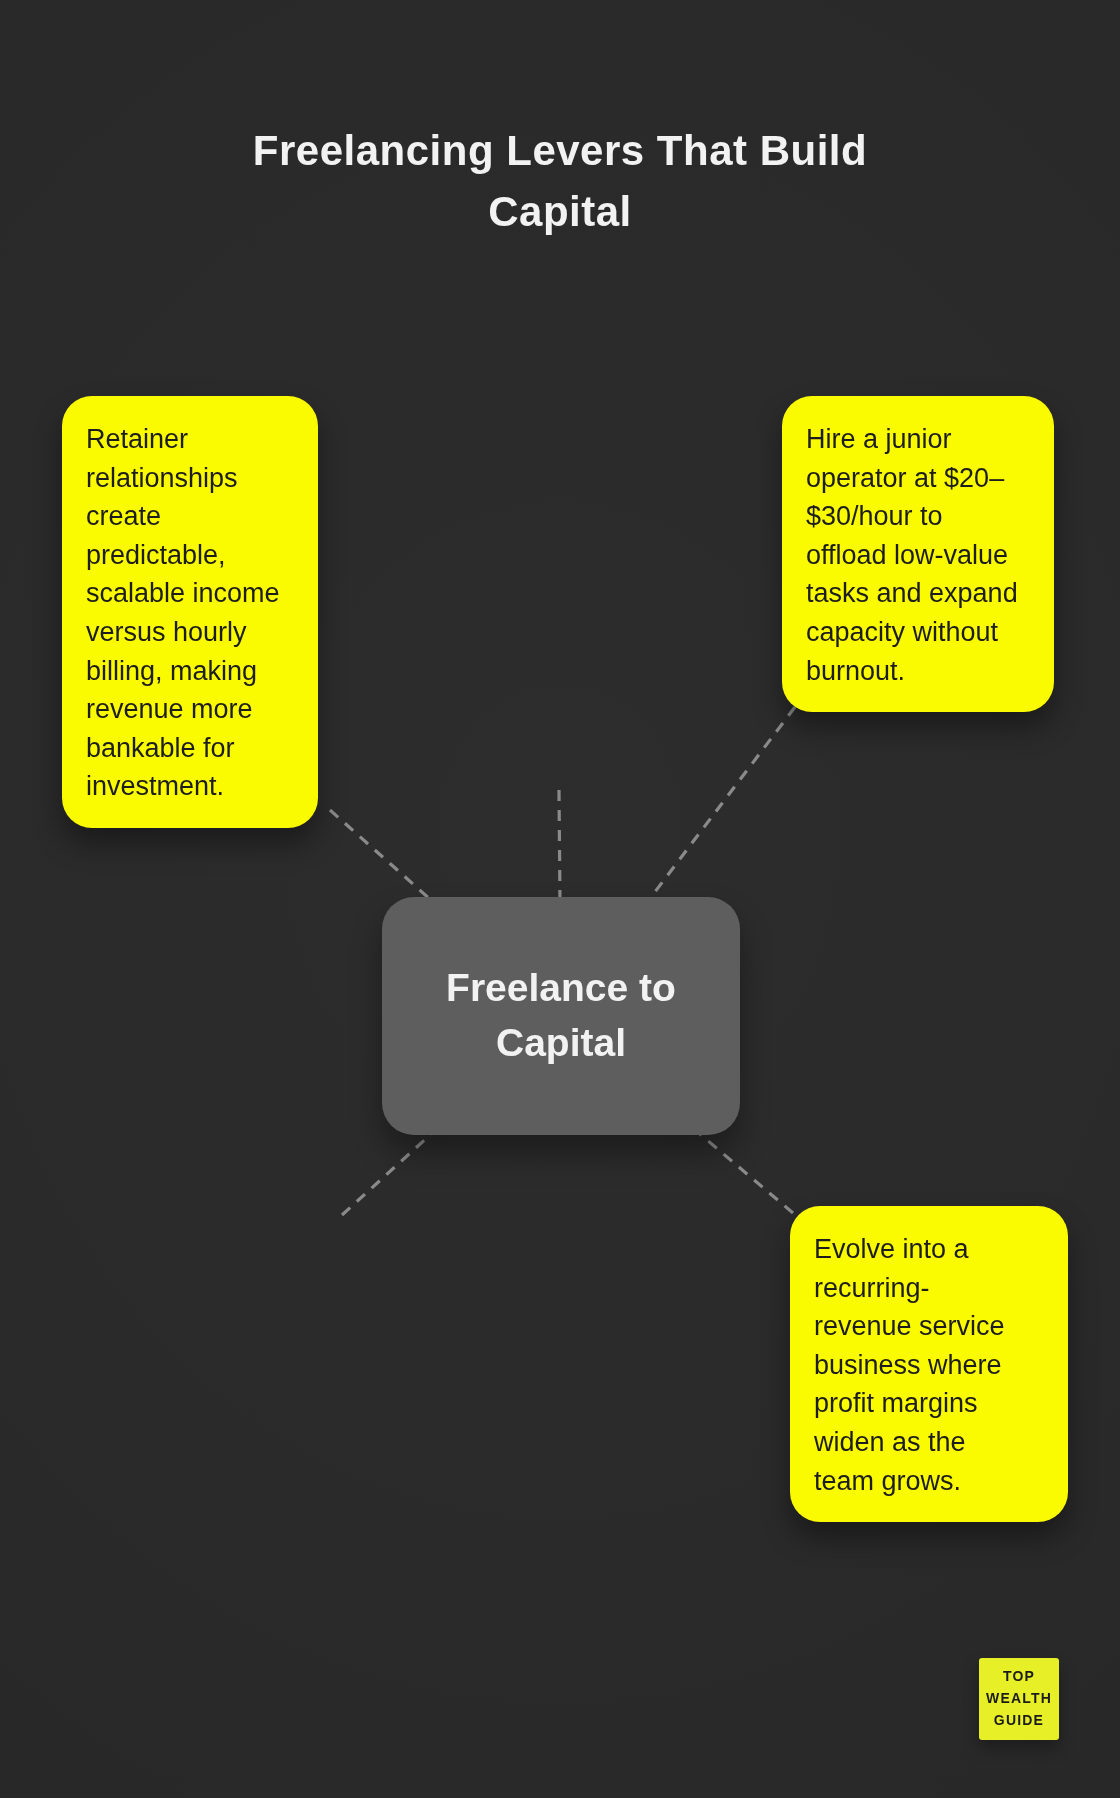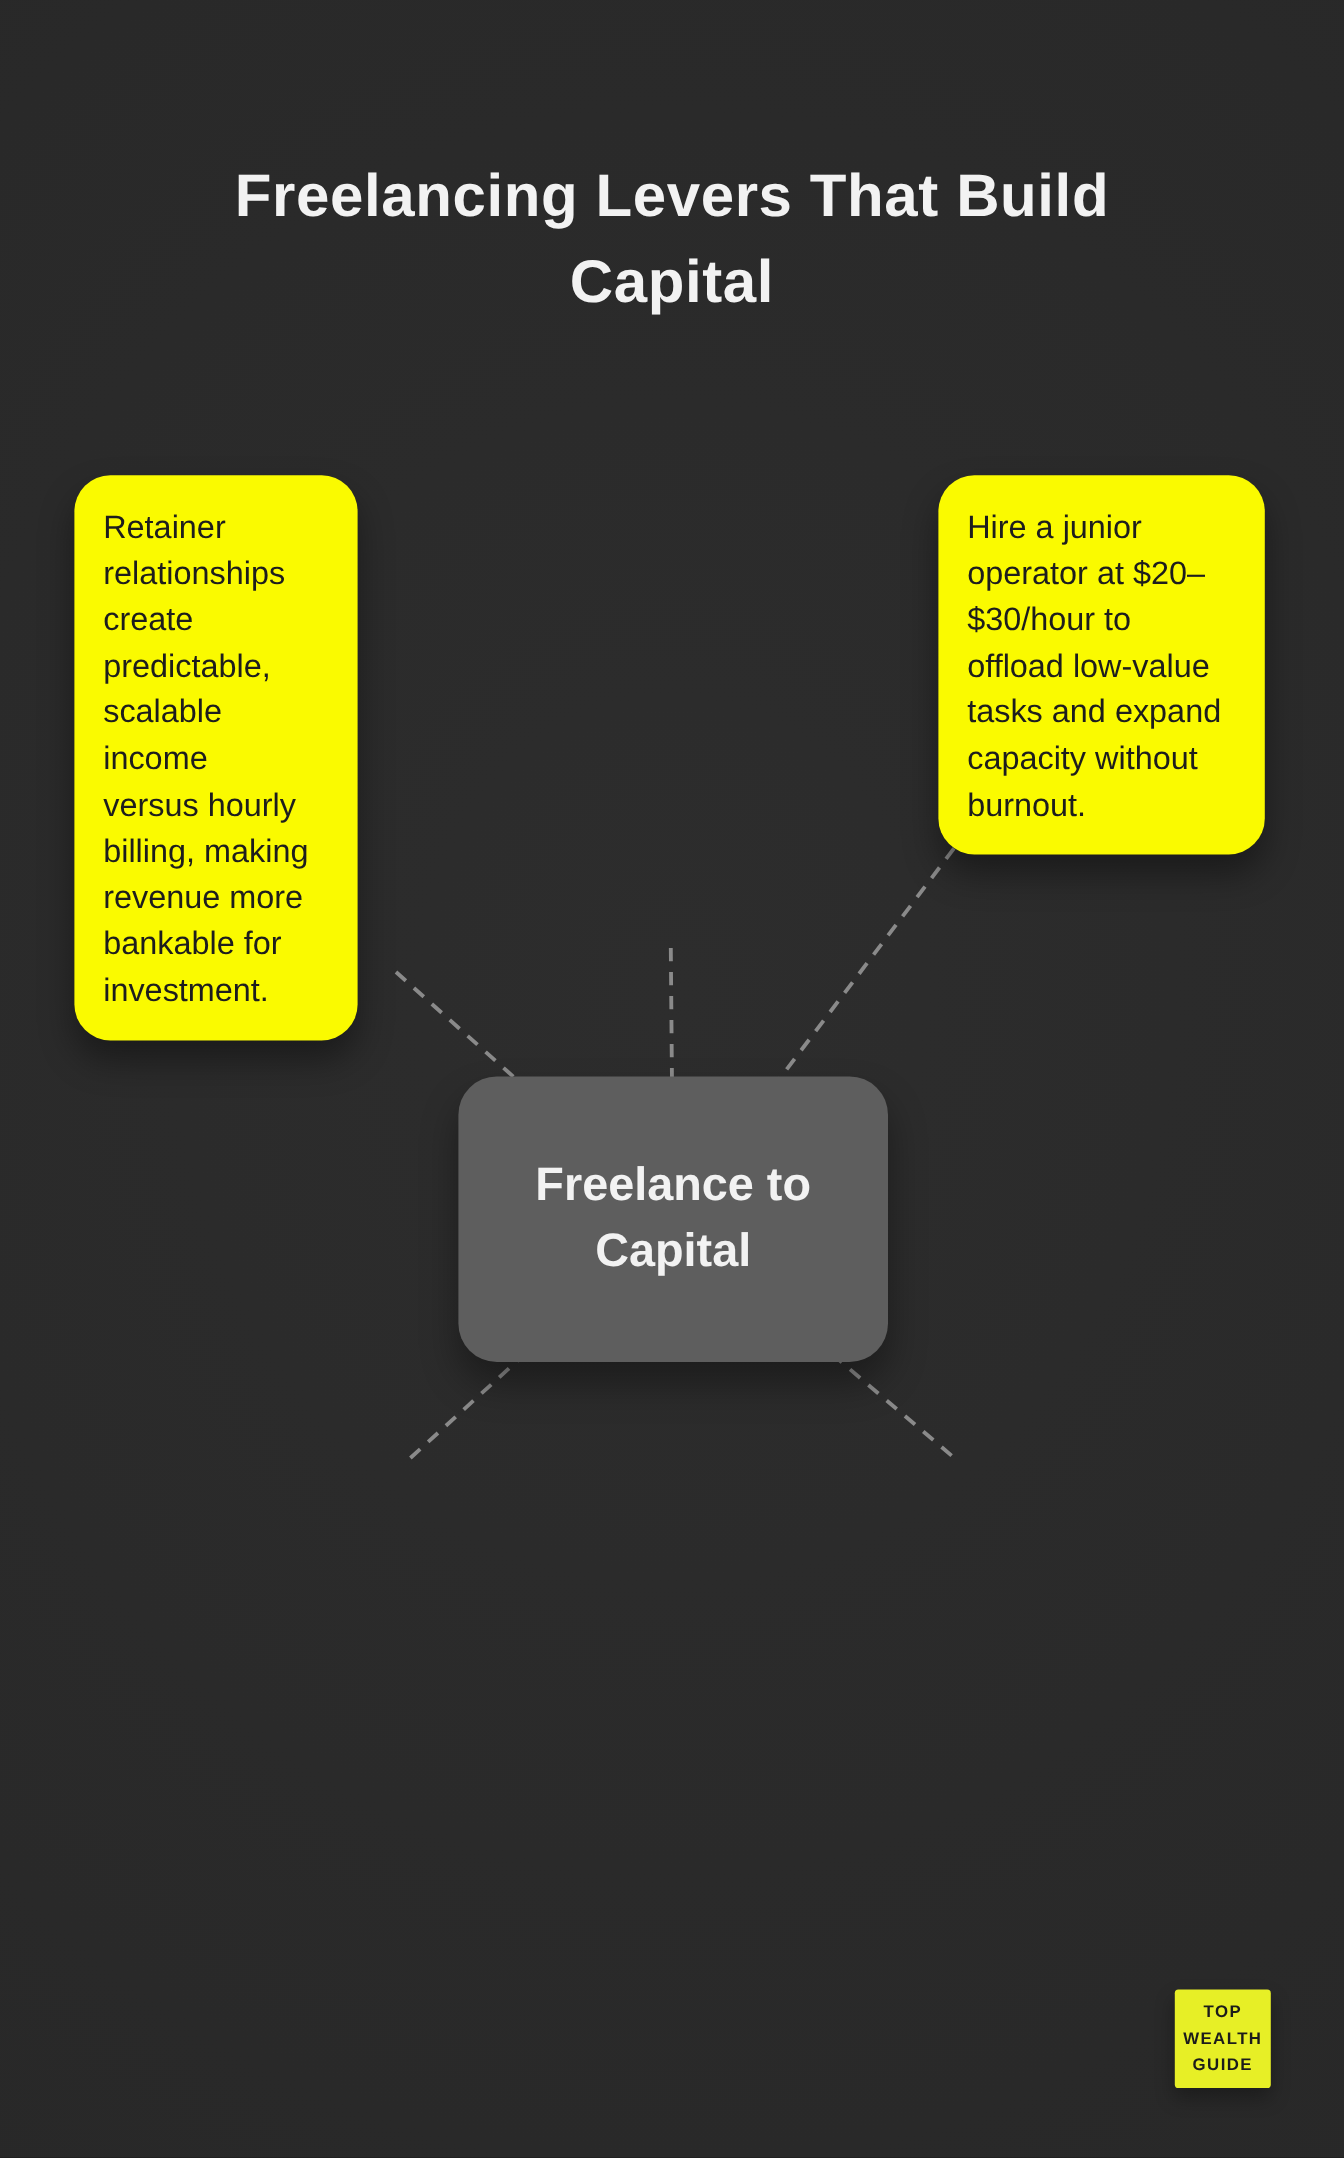--- a/index.html
+++ b/index.html
@@ -16,21 +16,21 @@
     background: radial-gradient(130% 95% at 50% 46%, var(--background, #2d2d2d) 0%, #262626 100%);
     font-family: "Liberation Sans", "DejaVu Sans", sans-serif;
   }
   .title {
     position: absolute;
     top: 93px;
     left: 0;
     right: 0;
     text-align: center;
     color: var(--title-text, #f2f2f2);
-    font-size: 50px;
+    font-size: 42px;
     font-weight: 700;
     line-height: 1.45;
     white-space: pre-line;
     letter-spacing: 0.5px;
   }
   .connectors {
     position: absolute;
     left: 0;
     top: 0;
     z-index: 1;
@@ -48,21 +48,21 @@
     box-shadow: 0 16px 28px rgba(0, 0, 0, 0.38);
     padding: 24px 24px 22px 24px;
     box-sizing: border-box;
   }
   .node-text {
     color: var(--node-text, #1d1d1d);
     font-size: 27px;
     line-height: 1.43;
     white-space: pre-line;
   }
-  .node-retainer   { left: 62px;  top: 396px; width: 236px; }
+  .node-retainer   { left: 62px;  top: 396px; width: 256px; }
   .node-direct     { left: 422px; top: 396px; width: 272px; }
   .node-junior     { left: 782px; top: 396px; width: 272px; }
   .node-systemize  { left: 68px;  top: 1206px; width: 278px; }
   .node-recurring  { left: 790px; top: 1206px; width: 278px; }
   .center-node {
     position: absolute;
     z-index: 3;
     left: 382px;
     top: 897px;
     width: 358px;
@@ -145,20 +145,29 @@
 capacity without
 burnout.</div>
   </div>
 
   <div class="center-node">
     <div class="center-label">Freelance to
 Capital</div>
   </div>
 
 
+  <div class="node node-recurring">
+    <div class="node-text">Evolve into a
+recurring-
+revenue service
+business where
+profit margins
+widen as the
+team grows.</div>
+  </div>
 
   <div class="brand-badge">
     <div class="brand-badge-text">TOP
 WEALTH
 GUIDE</div>
   </div>
 
 </div>
 
 </body></html>

